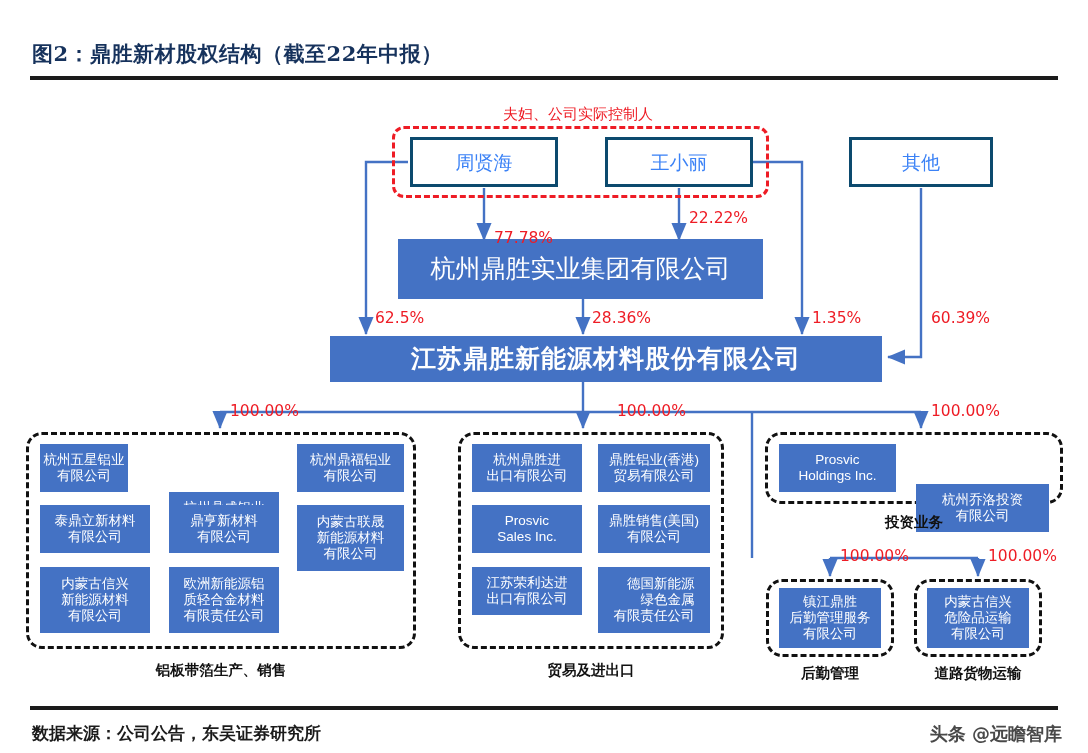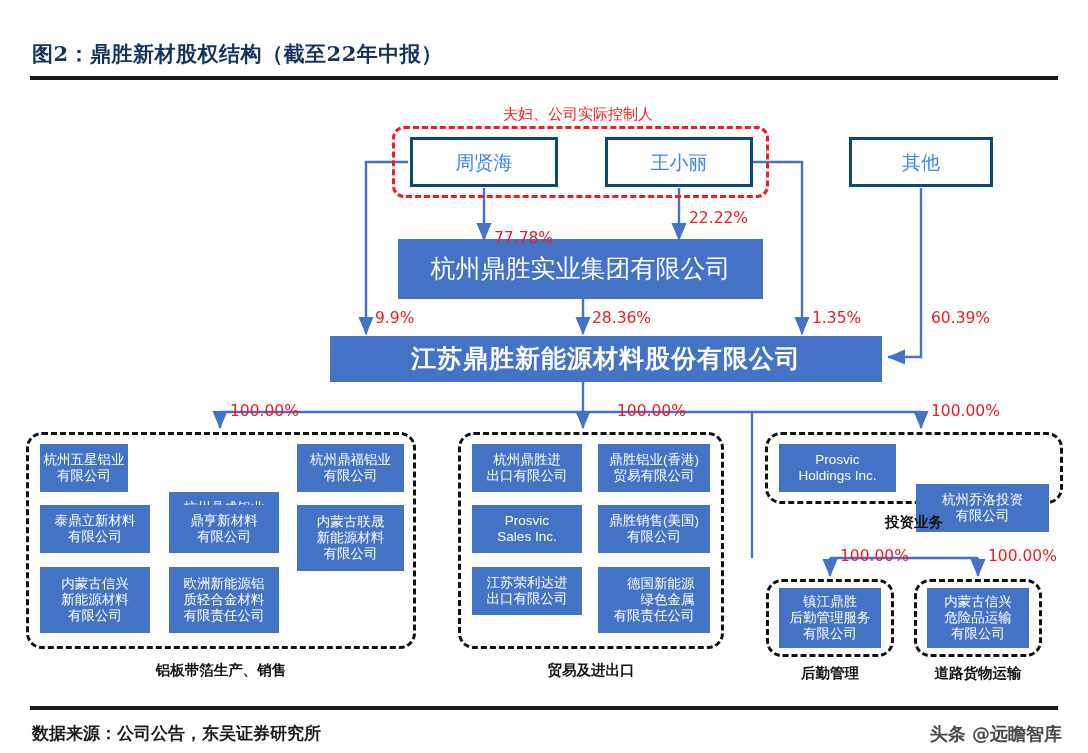--- a/index.html
+++ b/index.html
@@ -141,21 +141,21 @@
   <div class="node person" style="left:605px;top:121px;width:148px;height:50px;">王小丽</div>
 
   <div class="node person" style="left:849px;top:121px;width:144px;height:50px;">其他</div>
 
   <div class="node solid-blue holdco" style="left:398px;top:223px;width:365px;height:60px;">杭州鼎胜实业集团有限公司</div>
 
   <div class="node solid-blue listco" style="left:330px;top:320px;width:552px;height:46px;">江苏鼎胜新能源材料股份有限公司</div>
 
   <div class="pct" style="left:494px;top:193px;margin-top:20px;">77.78%</div>
   <div class="pct" style="left:689px;top:193px;">22.22%</div>
-  <div class="pct" style="left:375px;top:293px;">9.9%</div>
+  <div class="pct" style="left:375px;top:293px;">62.5%</div>
   <div class="pct" style="left:592px;top:293px;">28.36%</div>
   <div class="pct" style="left:812px;top:293px;">1.35%</div>
   <div class="pct" style="left:931px;top:293px;">60.39%</div>
 
   <div class="pct" style="left:230px;top:386px;">100.00%</div>
   <div class="pct" style="left:617px;top:386px;">100.00%</div>
   <div class="pct" style="left:931px;top:386px;">100.00%</div>
   <div class="pct" style="left:840px;top:531px;">100.00%</div>
   <div class="pct" style="left:988px;top:531px;">100.00%</div>
 

